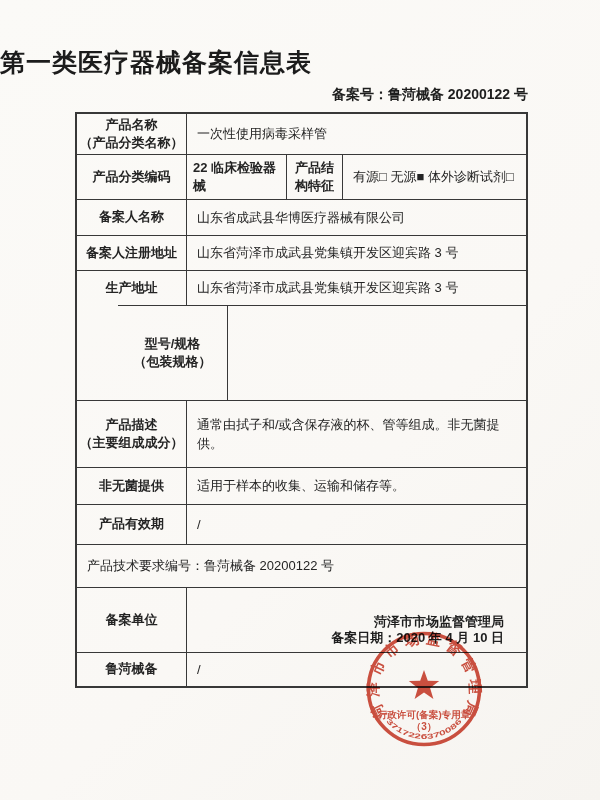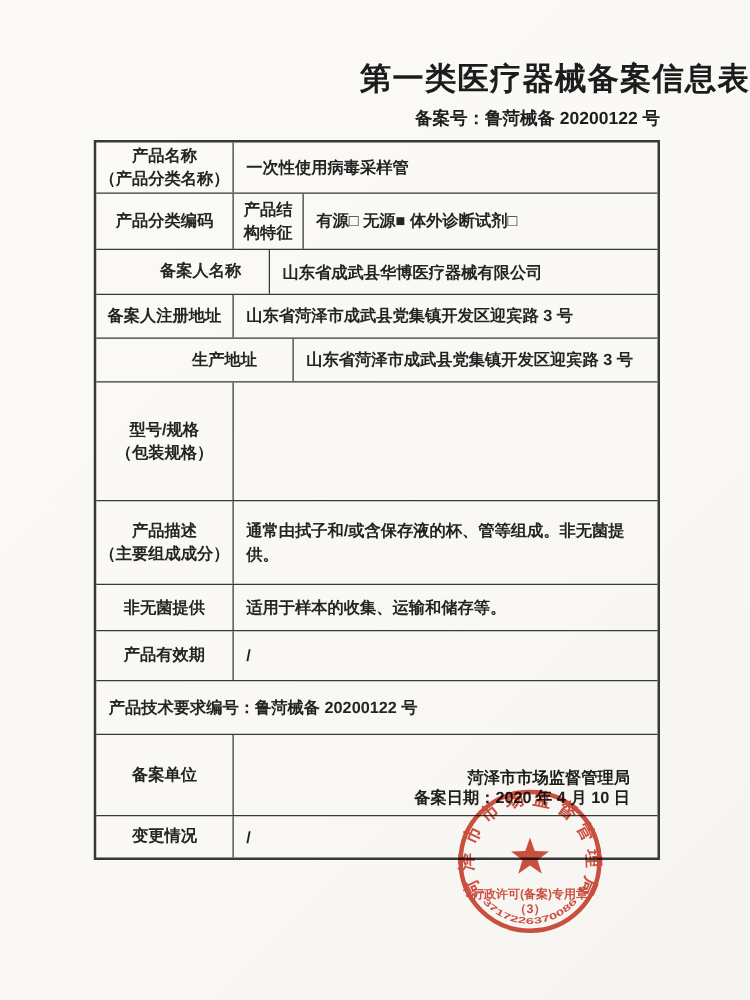--- a/index.html
+++ b/index.html
@@ -4,21 +4,21 @@
 <style>
   html,body { margin:0; padding:0; }
   .page {
     position:relative; width:600px; height:800px; overflow:hidden;
     background:linear-gradient(135deg,#fbfaf7 0%, #faf8f5 60%, #f6f4f0 100%);
     font-family:"Liberation Sans","DejaVu Sans",sans-serif;
     color:#242424;
   }
   .doc-title {
     position:absolute; top:46px; left:0; width:100%;
-    text-align:right; font-size:25px; font-weight:bold; letter-spacing:1px;
+    text-align:left; font-size:25px; font-weight:bold; letter-spacing:1px;
     color:#1c1c1c;
   }
   .filing-no {
     position:absolute; top:86px; right:72px;
     font-size:14px; font-weight:bold; color:#1e1e1e;
   }
   .reg-table {
     position:absolute; left:75px; top:112px; width:453px;
     border:2px solid #383838; box-sizing:border-box;
     display:flex; flex-direction:column; background:transparent;
@@ -26,35 +26,35 @@
   .row { display:flex; border-top:1.5px solid #383838; box-sizing:border-box; }
   .row.first { border-top:none; }
   .cell-label {
     flex:0 0 110px; width:110px; border-right:1.5px solid #383838;
     display:flex; align-items:center; justify-content:center;
     text-align:center; font-weight:bold; font-size:13px; line-height:1.4;
     white-space:pre-line; padding:2px; box-sizing:border-box;
   }
   .cell-value {
     flex:1; display:flex; align-items:center;
-    padding:3px 10px; font-weight:bold; font-size:13px; line-height:1.5;
+    padding:3px 10px; font-weight:normal; font-size:13px; line-height:1.5;
     box-sizing:border-box;
   }
   .cell-sub {
     border-right:1.5px solid #383838; display:flex; align-items:center;
     font-weight:bold; font-size:13px; box-sizing:border-box;
   }
   .cell-code { flex:0 0 100px; width:100px; padding:3px 6px; line-height:1.4; }
   .cell-structlabel {
     flex:0 0 56px; width:56px; justify-content:center; text-align:center;
     white-space:pre-line; line-height:1.35; padding:2px;
   }
   .serif-val { font-family:"Liberation Serif","DejaVu Serif",serif; font-weight:bold; font-size:13.5px; line-height:1.6; }
-  .r1{height:40px;} .r2{height:45px;} .r3{height:36px;padding-left:29px;} .r4{height:58px;}
-  .r5{height:35px;} .r6{height:35px;padding-left:48px;} .r7{height:95px;} .r8{height:67px;}
+  .r1{height:40px;} .r2{height:45px;} .r3{height:36px;} .r4{height:58px;}
+  .r5{height:35px;} .r6{height:35px;} .r7{height:95px;margin-left:41px;} .r8{height:67px;}
   .r9{height:37px;} .r10{height:40px;} .r11{height:43px;} .r12{height:65px;gap:40px;} .r13{height:34px;}
   .filing-unit-value {
     flex:1; display:flex; flex-direction:column; justify-content:flex-end; align-items:flex-end;
     padding:2px 22px 6px 10px; box-sizing:border-box;
   }
   .authority-line { font-size:13px; font-weight:bold; line-height:1.25; color:#1e1e1e; }
   .date-line { font-size:13px; font-weight:bold; line-height:1.25; color:#1e1e1e; }
   .stamp {
     position:absolute; left:364px; top:628px; width:120px; height:122px;
     mix-blend-mode:multiply; opacity:0.88; pointer-events:none;
@@ -72,20 +72,21 @@
   <div class="reg-table">
 
     <div class="row r1 first">
       <div class="cell-label">产品名称
 （产品分类名称）</div>
       <div class="cell-value">一次性使用病毒采样管</div>
     </div>
 
     <div class="row r2">
       <div class="cell-label">产品分类编码</div>
+      <div class="cell-sub cell-code">22 临床检验器械</div>
       <div class="cell-sub cell-structlabel">产品结
 构特征</div>
       <div class="cell-value">有源□ 无源■ 体外诊断试剂□</div>
     </div>
 
     <div class="row r3">
       <div class="cell-label">备案人名称</div>
       <div class="cell-value">山东省成武县华博医疗器械有限公司</div>
     </div>
 
@@ -127,21 +128,21 @@
 
     <div class="row r12">
       <div class="cell-label">备案单位</div>
       <div class="filing-unit-value">
         <div class="authority-line">菏泽市市场监督管理局</div>
         <div class="date-line">备案日期：2020 年 4 月 10 日</div>
       </div>
     </div>
 
     <div class="row r13">
-      <div class="cell-label">变更情况</div>
+      <div class="cell-label">鲁菏械备</div>
       <div class="cell-value">/</div>
     </div>
 
   </div>
 
   <svg class="stamp" viewBox="0 0 120 120" aria-hidden="true">
     <circle cx="60" cy="60" r="55.5" fill="none" stroke="#c93a28" stroke-width="3.6"></circle>
     <defs>
       <path id="arcTop" d="M 22.3 86.4 A 46 46 0 1 1 97.7 86.4" fill="none"></path>
       <path id="arcBottom" d="M 21.7 92.1 A 50 50 0 0 0 98.3 92.1" fill="none"></path>

